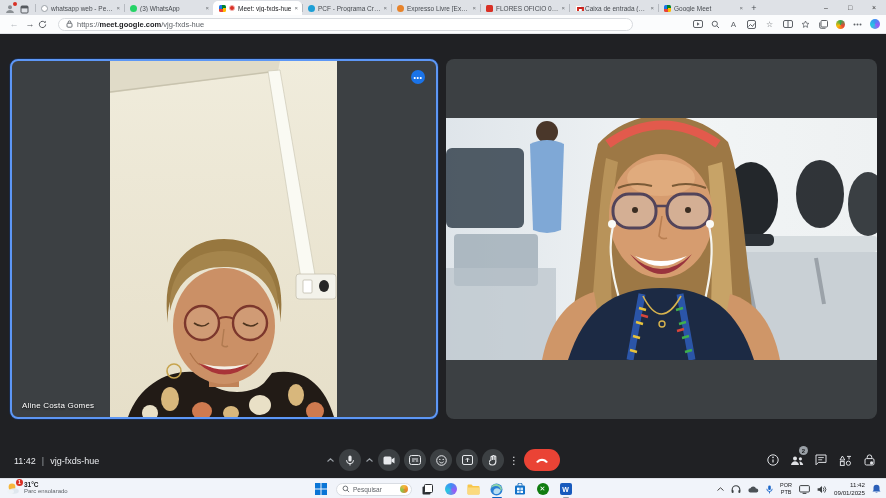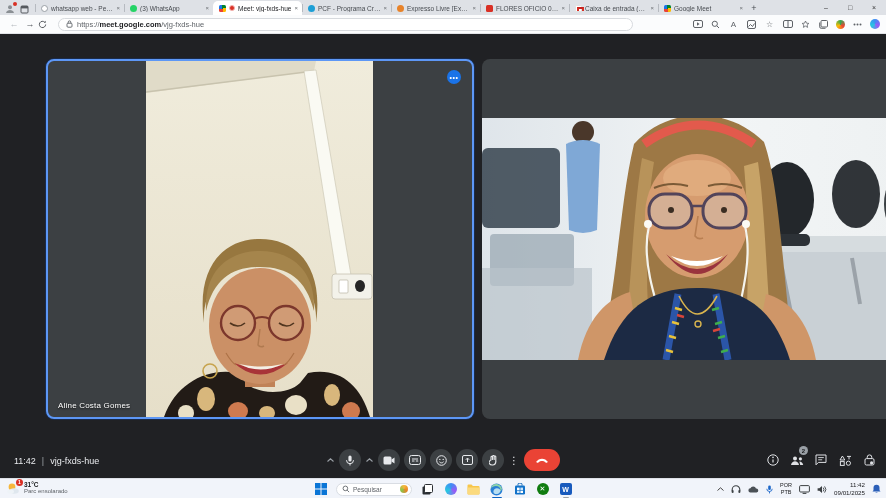--- a/index.html
+++ b/index.html
@@ -39,21 +39,21 @@
   .url-pill { height:13px; flex:1; max-width:575px; margin:0 12px 0 4px; background:#fff; border:1px solid #d7dade; border-radius:7px; display:flex; align-items:center; padding:0 7px; gap:4px; }
   .url-text { font-size:7.5px; color:#5f6368; white-space:nowrap; overflow:hidden; }
   .url-text b { color:#202124; font-weight:700; }
   .tool-icons { display:flex; align-items:center; gap:7px; margin-left:auto; }
   .tool-ic { width:11px; height:11px; display:flex; align-items:center; justify-content:center; font-size:8px; color:#5f6368; }
   .copilot { width:10px; height:10px; border-radius:50%; background:conic-gradient(#3e8df3,#9b59f5,#27c7e0,#3e8df3); }
   .ext-color { width:9px; height:9px; border-radius:50%; background:conic-gradient(#34a853,#ea4335,#fbbc05,#34a853); }
 
   
   .meet { position:absolute; left:0; top:34px; width:886px; height:444px; background:#202124; }
-  .tile { position:absolute; top:25px; height:360px; background:#3c4043; border-radius:8px; overflow:hidden;margin-left:36px; }
+  .tile { position:absolute; top:25px; height:360px; background:#3c4043; border-radius:8px; overflow:hidden; }
   .tile-left { left:10px; width:428px; border:2px solid #5d97f6; box-shadow:0 0 0 1px #1a2b4a; }
   .tile-right { left:446px; width:431px; }
   .video-left { position:absolute; left:98px; top:0; width:227px; height:356px; }
   .video-right { position:absolute; left:0; top:59px; width:431px; height:242px; }
   .name-tag { position:absolute; left:10px; bottom:7px; color:#fff; font-size:8px; font-weight:500; letter-spacing:.2px; text-shadow:0 1px 2px rgba(0,0,0,.8); white-space:nowrap; }
   .tile-menu { position:absolute; top:9px; right:11px; width:14px; height:14px; border-radius:50%; background:#1a73e8; color:#fff; display:flex; align-items:center; justify-content:center; font-size:7px; letter-spacing:.5px; }
 
   
   .meet-info { position:absolute; left:14px; bottom:12px; display:flex; align-items:center; gap:6px; color:#e8eaed; font-size:9px; }
   .meet-info .sep { color:#9aa0a6; }

